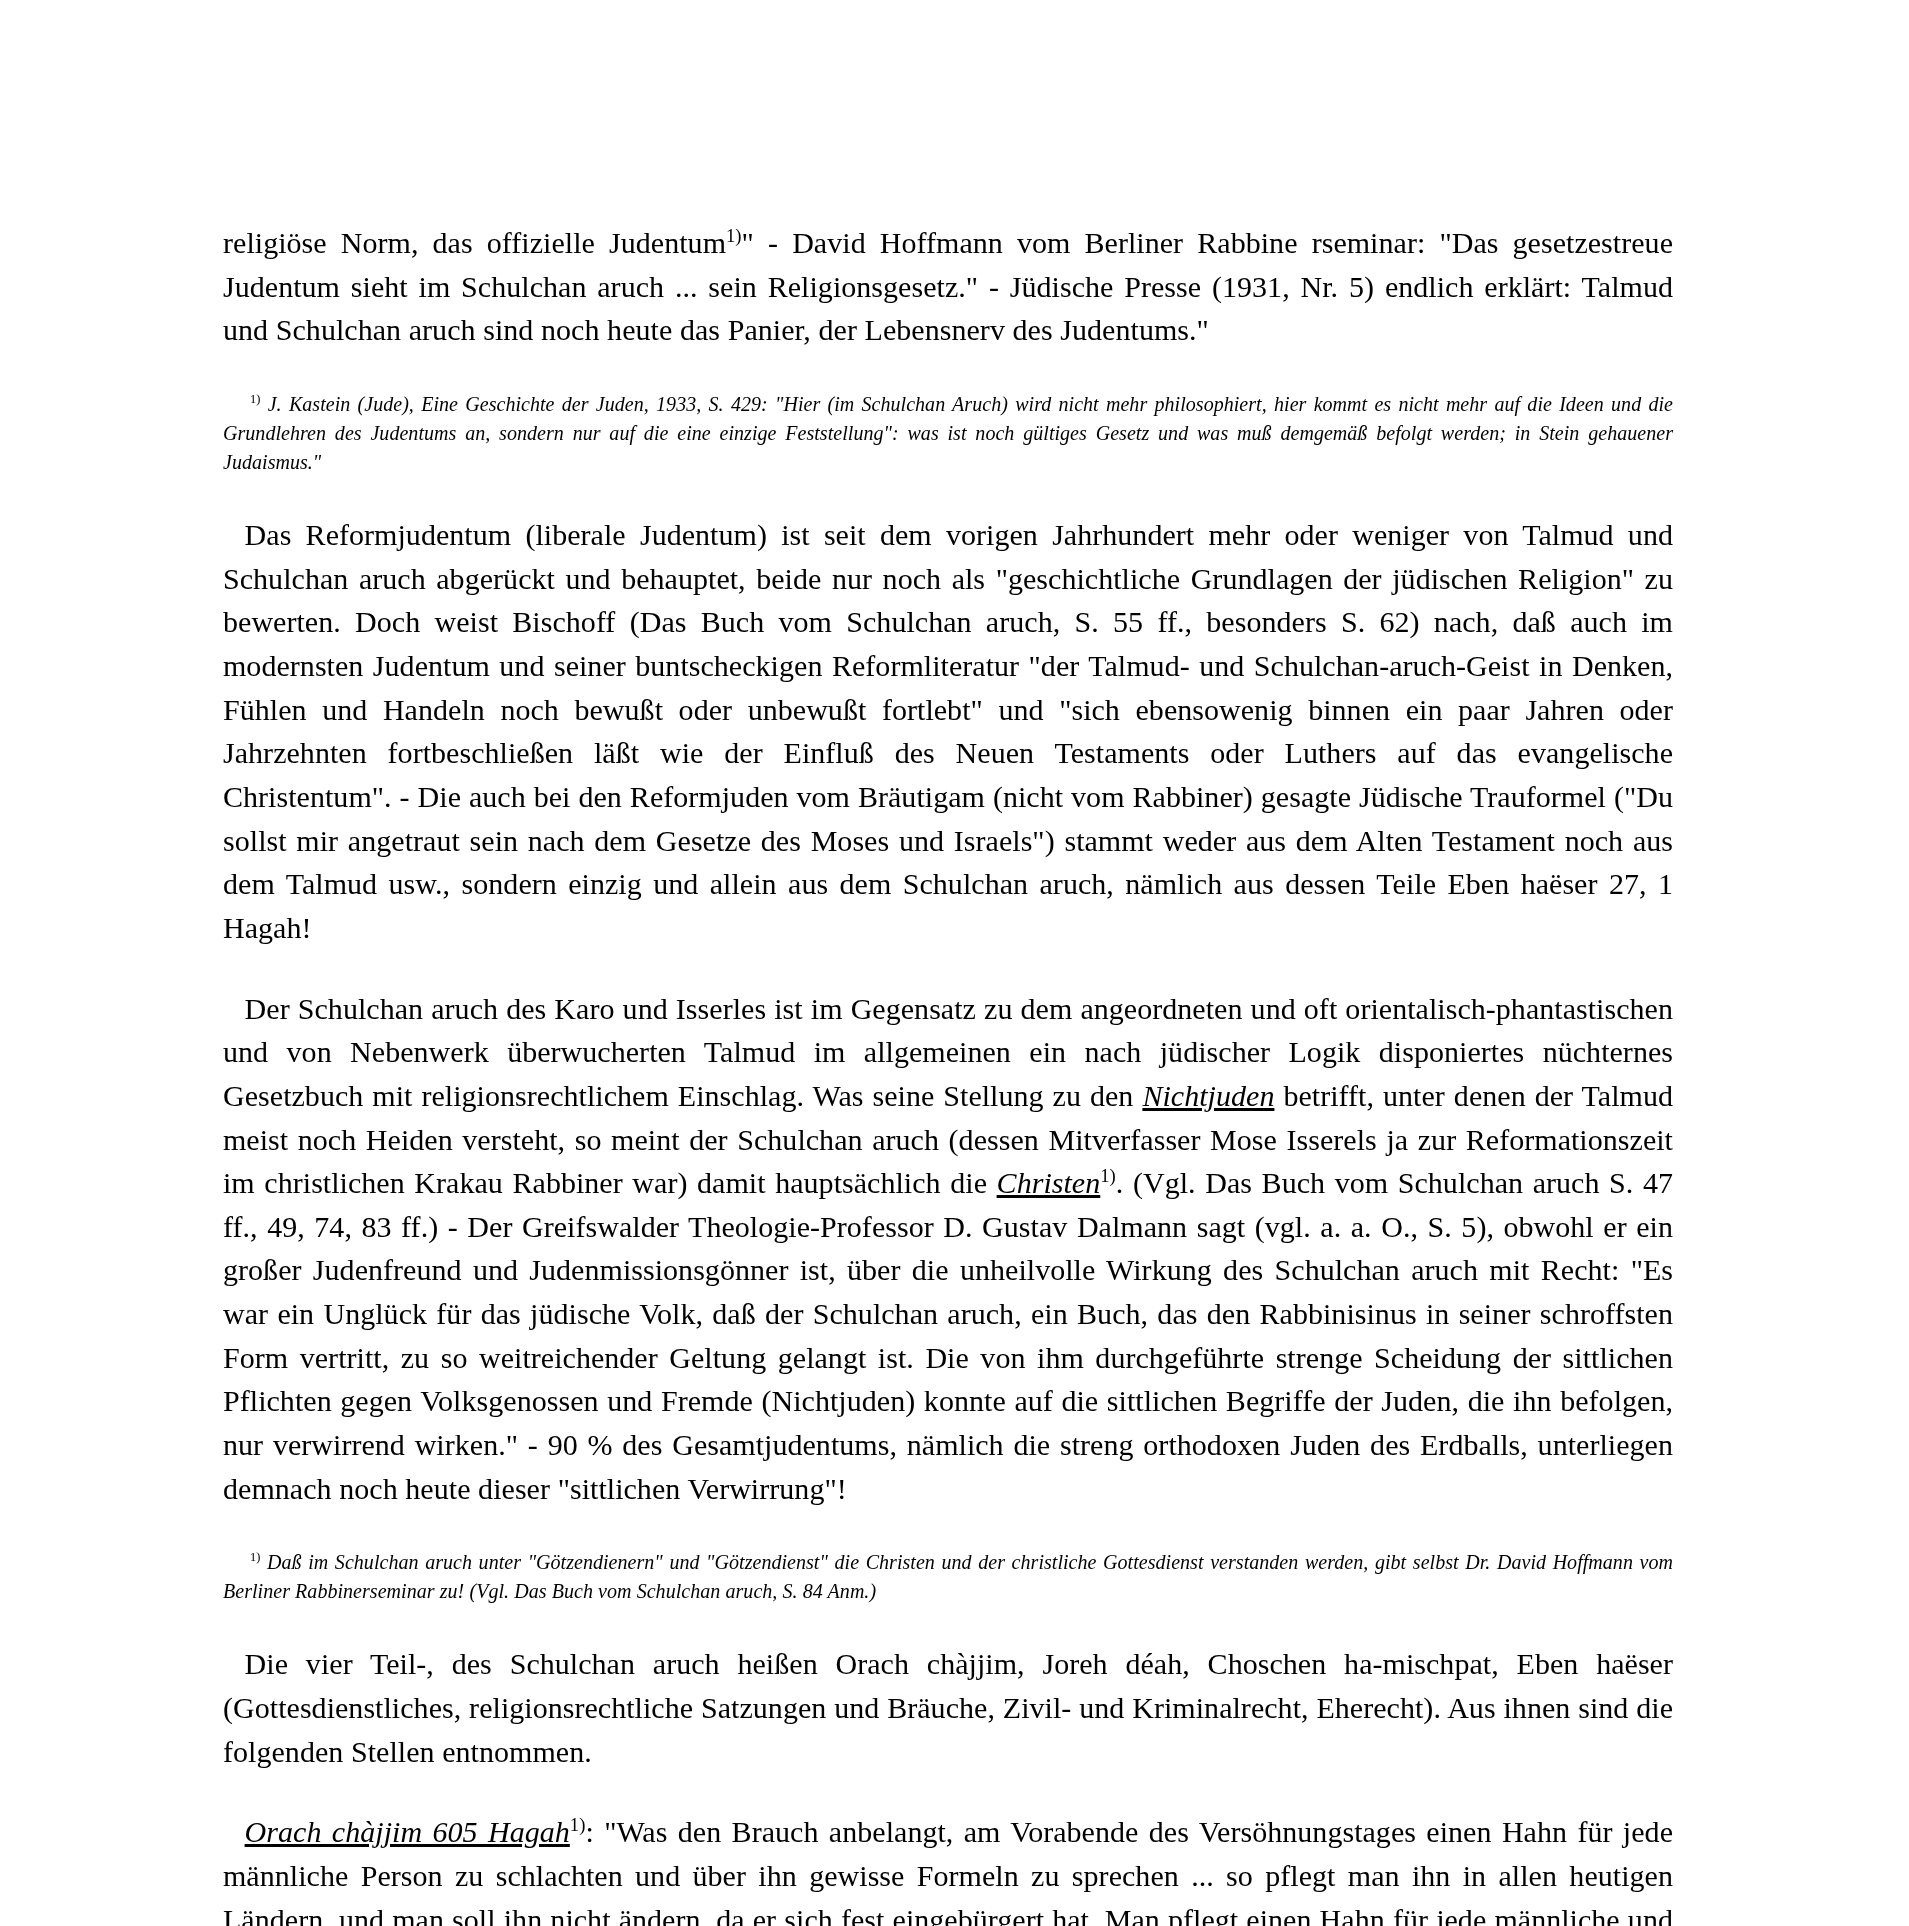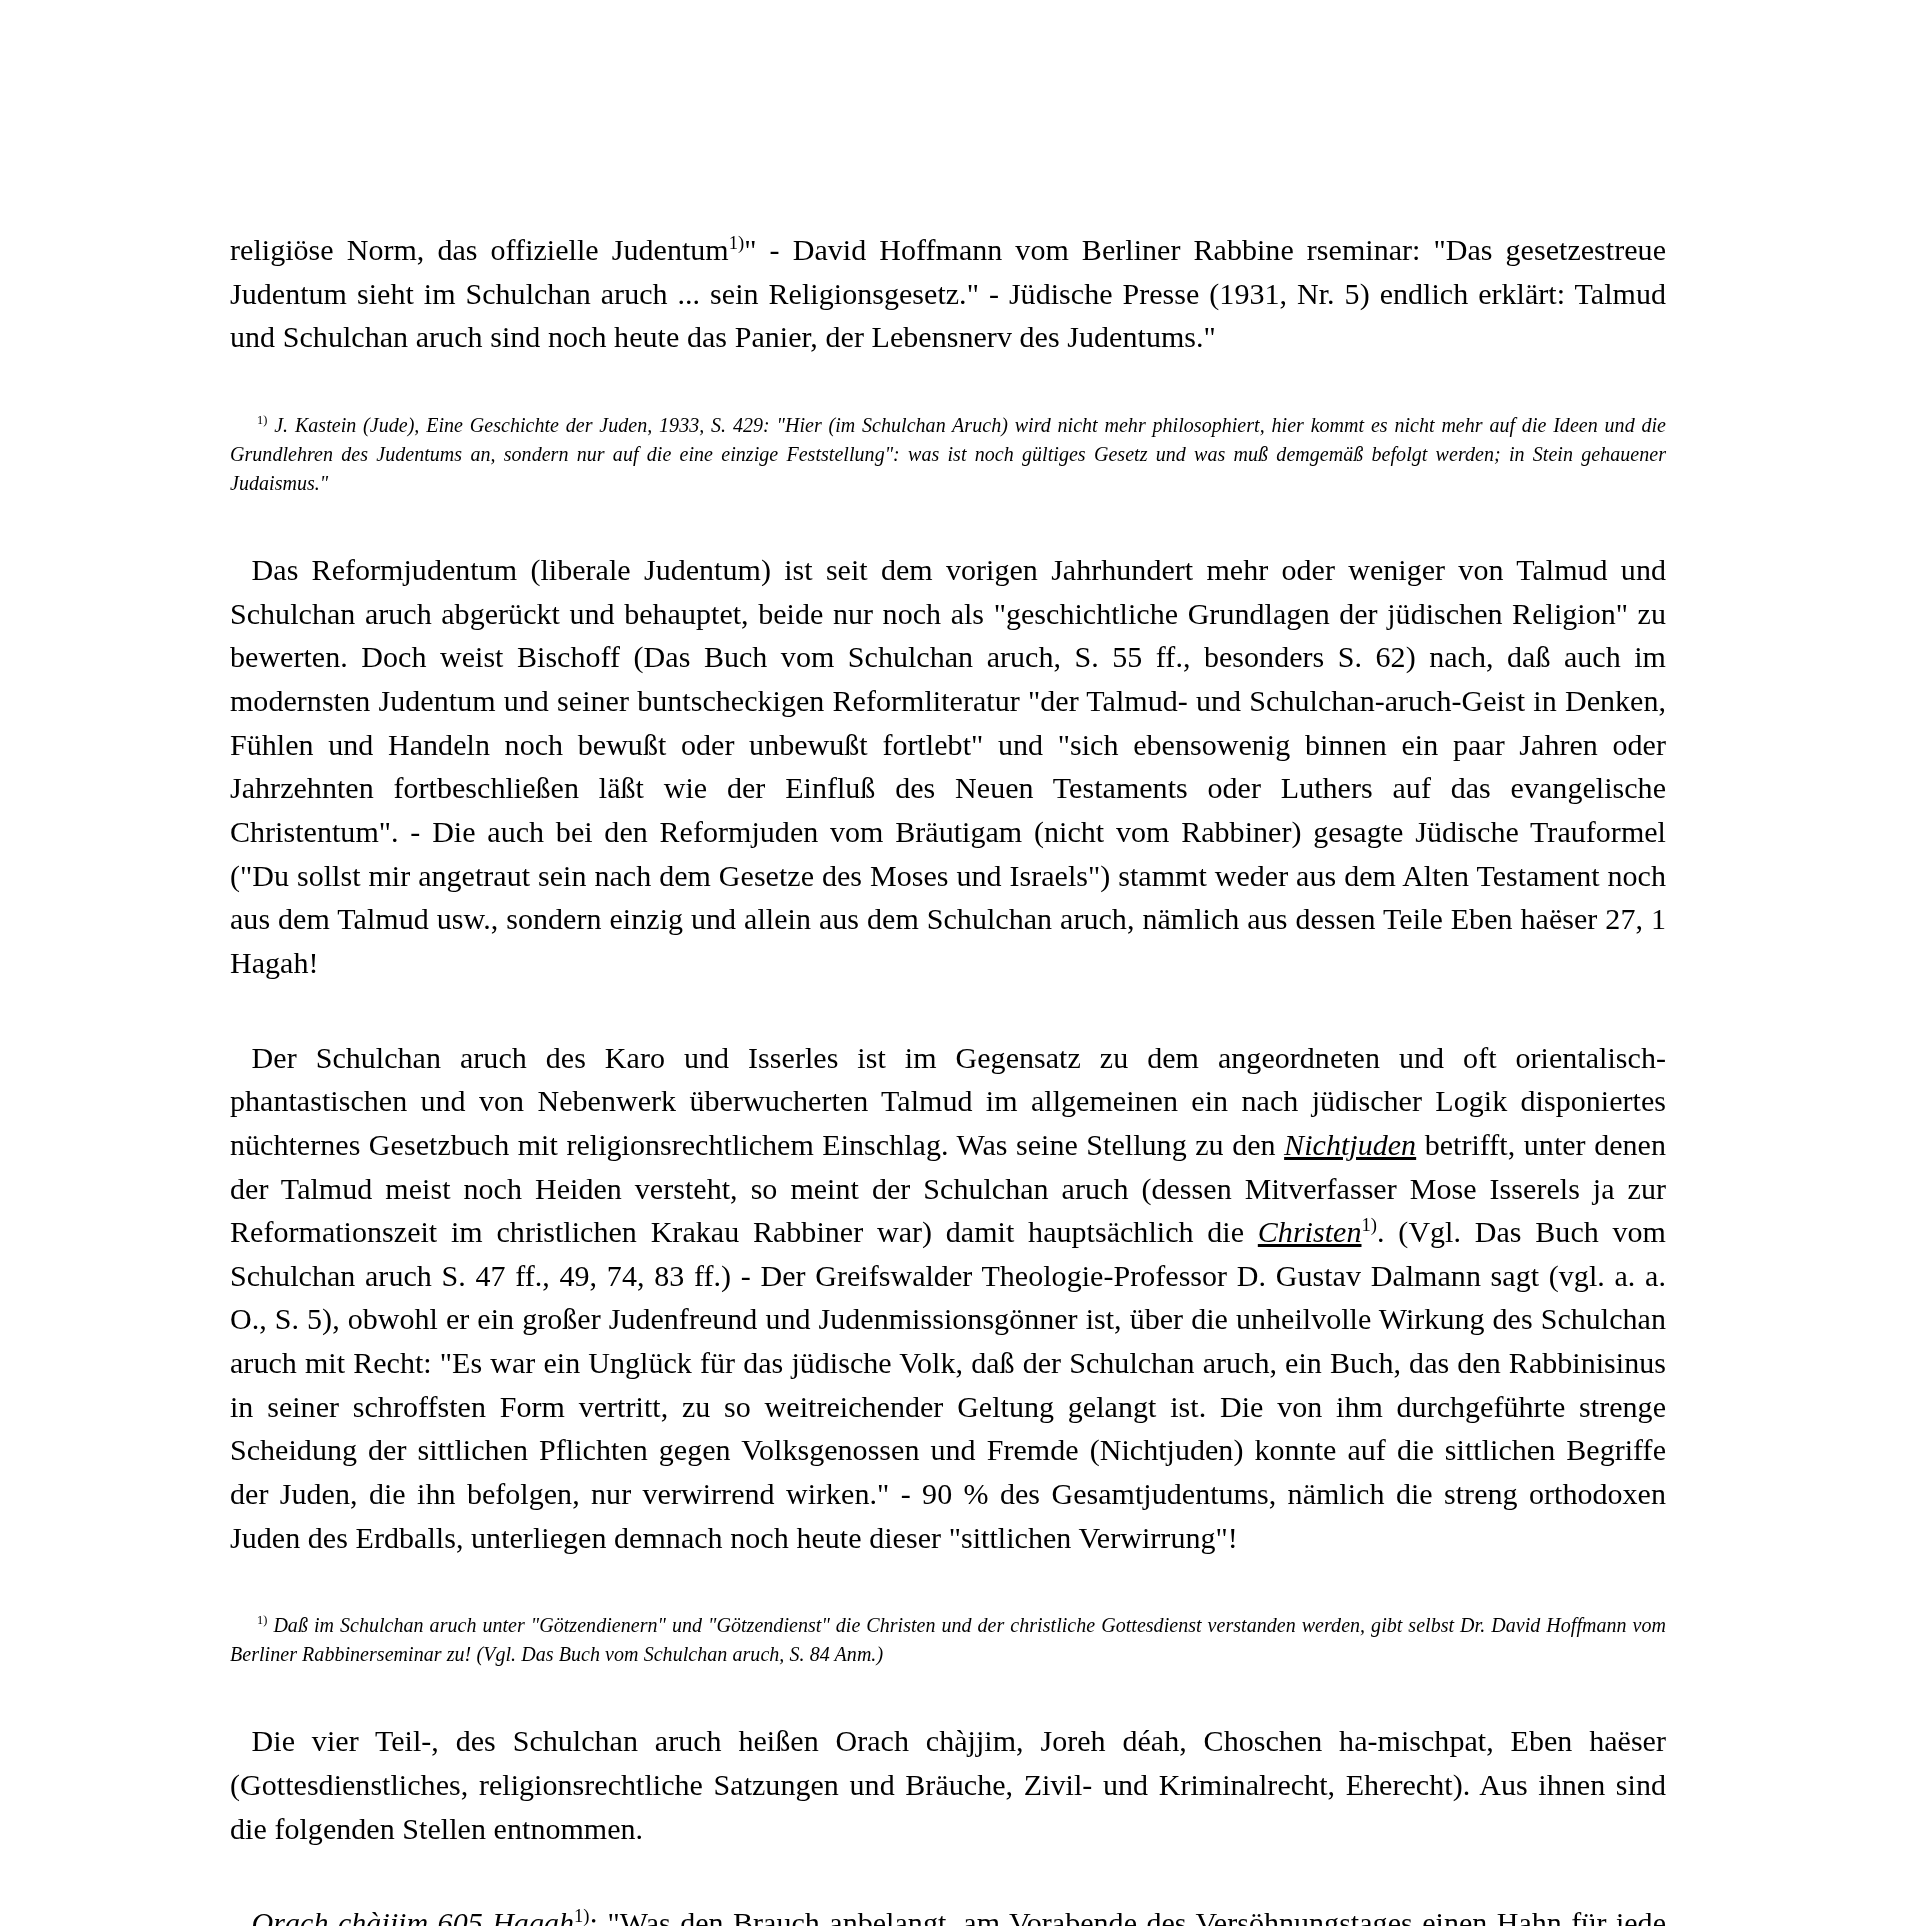--- a/index.html
+++ b/index.html
@@ -22,21 +22,21 @@
     height: 2703px;
     background: #ffffff;
   }
   .text-block {
     position: absolute;
     left: 218px;
     top: 216px;
     width: 1460px;
   }
   p {
-    margin: 12px;
+    margin: 5px;
     font-size: 30px;
     line-height: 1.455;
     text-align: justify;
     text-justify: inter-word;
     letter-spacing: 0.04px;
     word-spacing: 0.1px;
   }
   p.body {
     text-indent: 0;
   }

